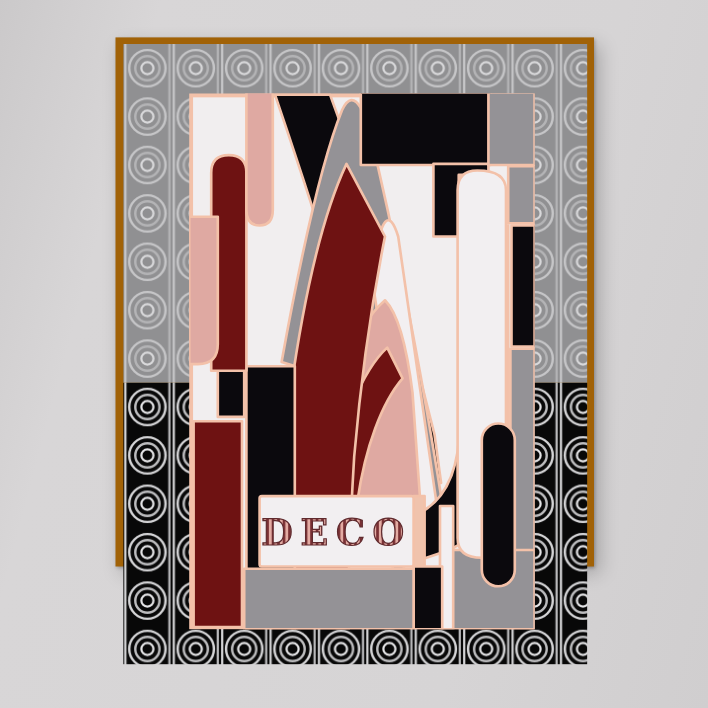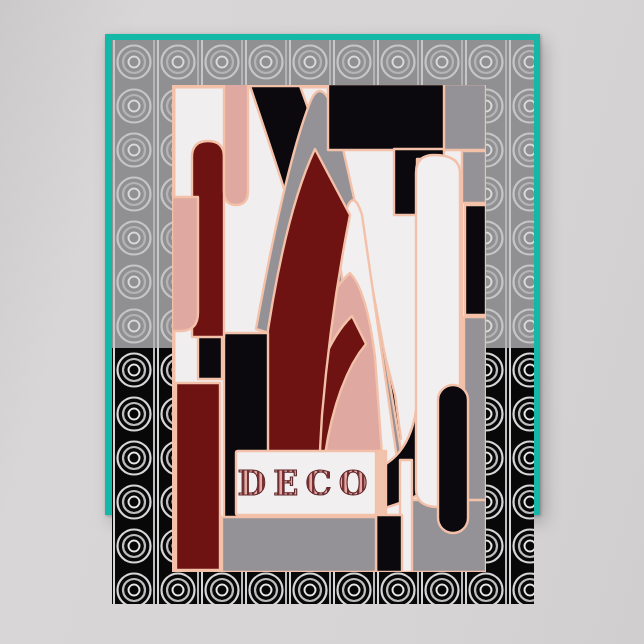--- a/index.html
+++ b/index.html
@@ -3,21 +3,21 @@
 <meta charset="utf-8">
 <style>
   html,body{margin:0;padding:0;}
   body{
     width:644px;height:644px;overflow:hidden;position:relative;
     background:linear-gradient(105deg,#cbc9ca 0%,#d8d6d7 18%,#d6d4d5 70%,#d0cecf 100%);
     font-family:"Liberation Sans",sans-serif;
   }
   .poster{
     position:absolute;left:105px;top:34px;width:435px;height:481px;
-    background:#14b8a6;
+    background:#a16207;
     box-shadow:5px 7px 16px rgba(0,0,0,.22), 1px 1px 3px rgba(0,0,0,.25);
   }
   .pattern-wrap{position:absolute;left:7px;top:6px;width:422px;height:564px;}
   .panel-wrap{position:absolute;left:67px;top:51px;width:314px;height:487px;}
   svg{display:block;}
   .deco-text{
     font-family:"DejaVu Serif","Liberation Serif",serif;
     font-weight:bold;
   }
 </style>

